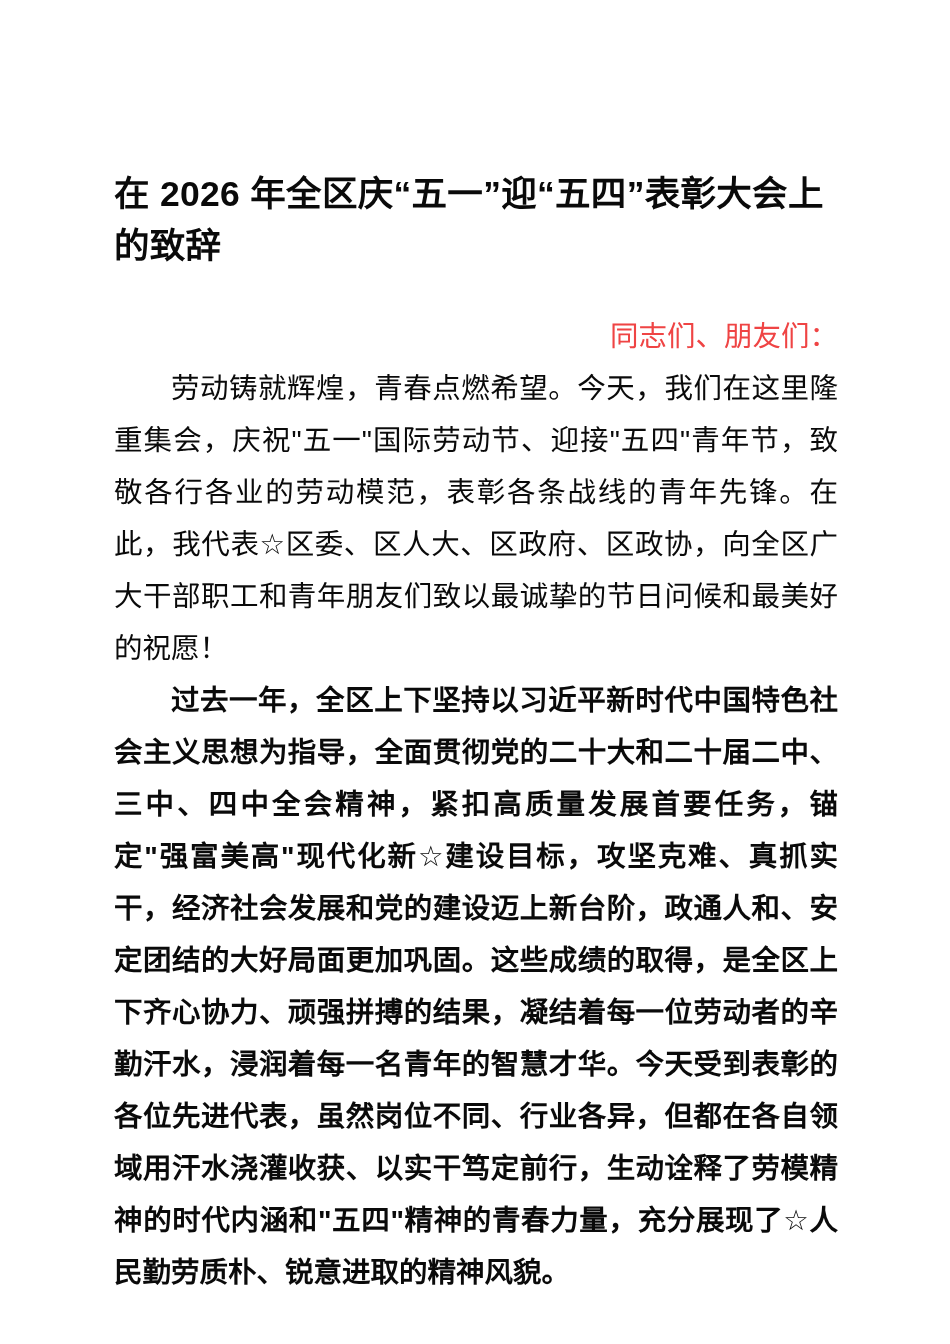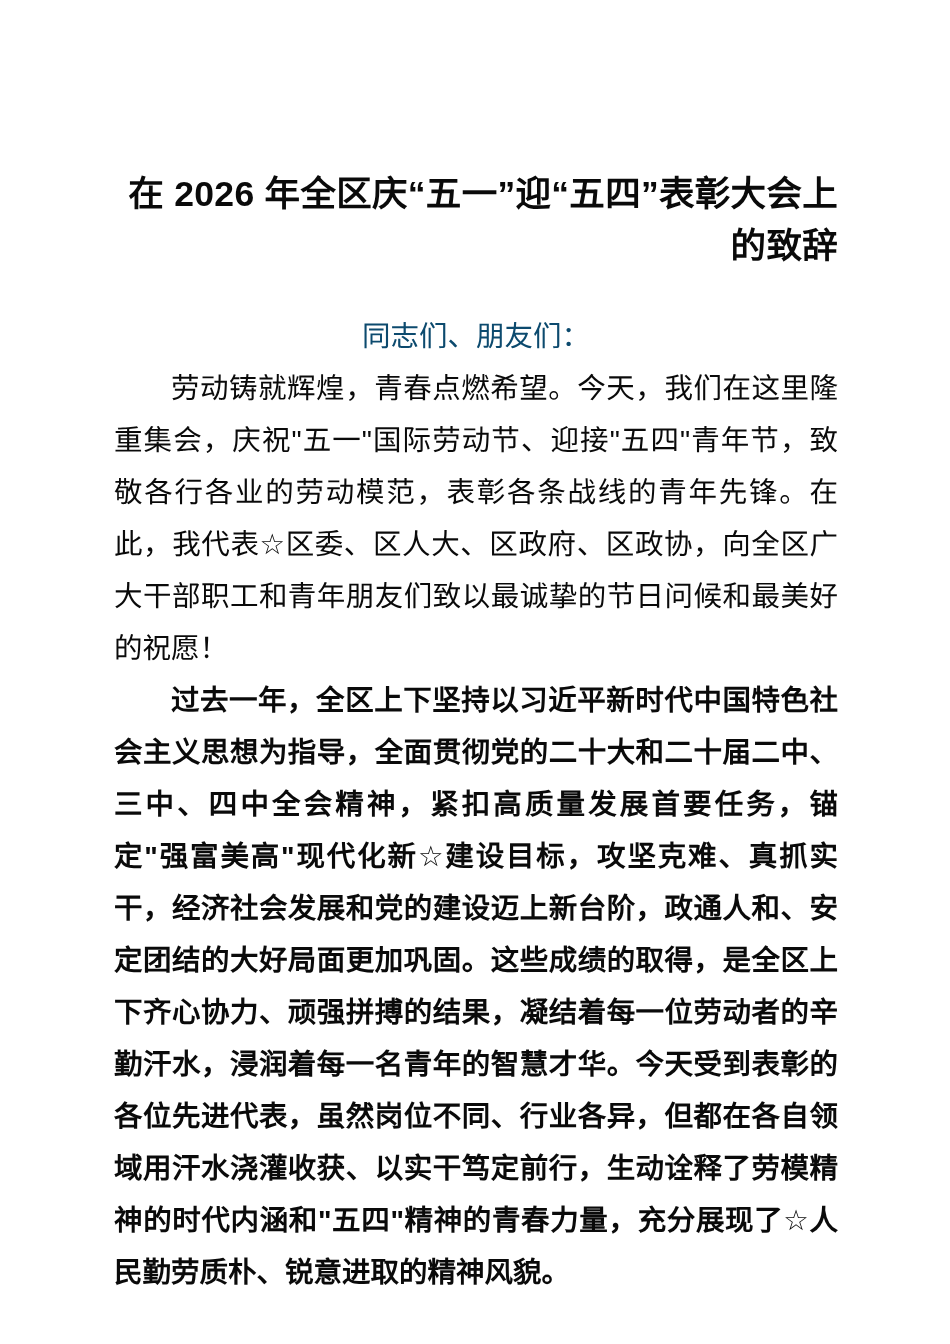--- a/index.html
+++ b/index.html
@@ -25,35 +25,35 @@
     position: absolute;
     left: 114px;
     top: 0;
     width: 724px;
   }
 
   .doc-title {
     font-size: 35.5px;
     font-weight: bold;
     line-height: 52px;
-    text-align: right;
+    text-align: left;
     letter-spacing: 0.3px;
     color: #0a0a0a;
     margin: 0;
     padding-top: 168px;
     word-break: break-all;
   }
 
   .salutation {
     font-size: 28.5px;
     line-height: 52px;
-    color: #0c4a6e;
+    color: #ef4444;
     margin: 0;
     padding-top: 38px;
-    text-align: center;
+    text-align: right;
     white-space: pre-wrap;
   }
 
   .body-para {
     font-size: 28.5px;
     line-height: 52px;
     color: #0a0a0a;
     margin: 0;
     text-align: justify;
     text-justify: inter-character;

